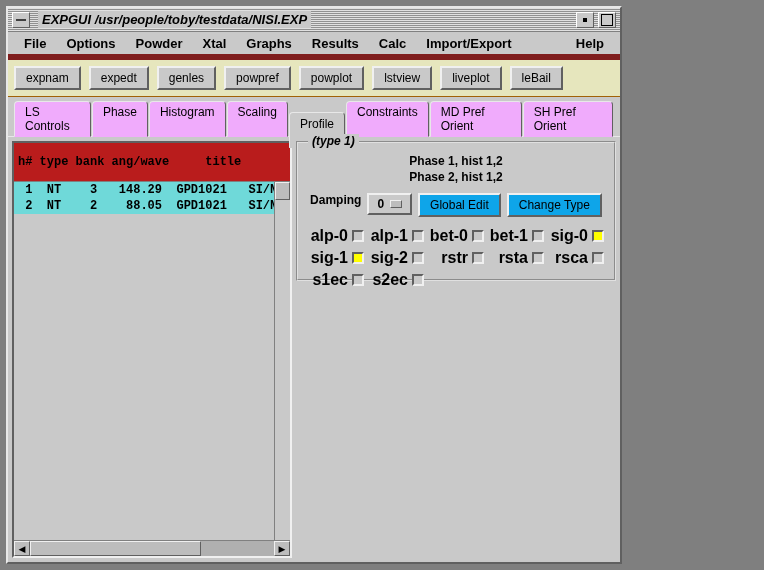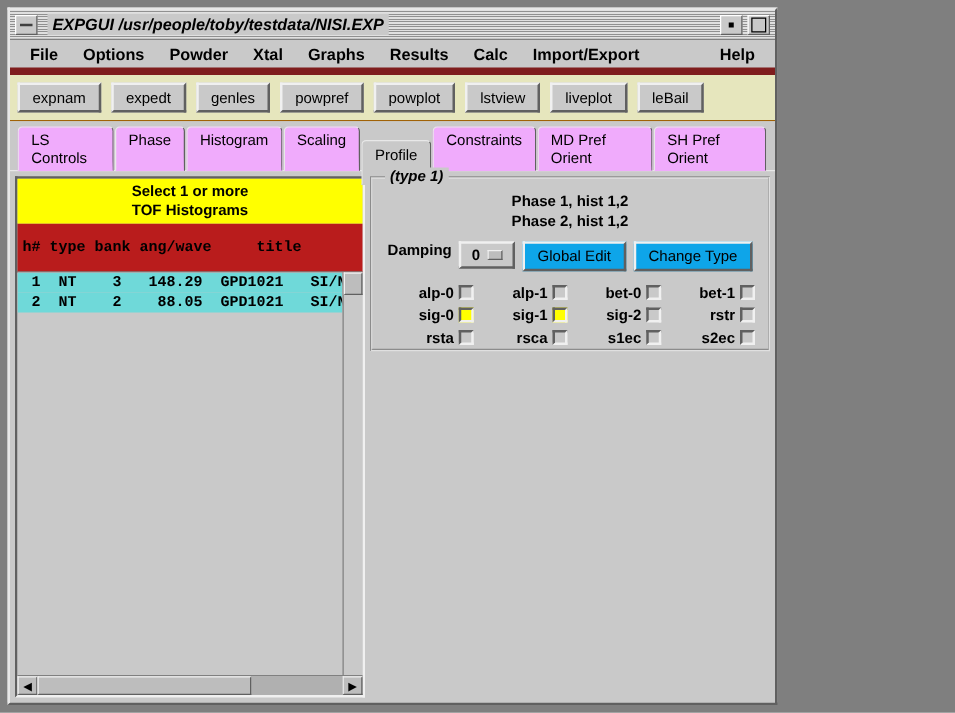--- a/index.html
+++ b/index.html
@@ -280,24 +280,24 @@
 }
 .push-btn {
   background: #0ea5e9;
   border: 2px solid;
   border-color: #f0f0f0 #606060 #606060 #f0f0f0;
   padding: 3px 10px;
   font-size: 12px;
 }
 .paramgrid {
   display: grid;
-  grid-template-columns: repeat(4, 1fr);
+  grid-template-columns: repeat(5, 1fr);
   gap: 4px 4px;
   font-weight: bold;
-  font-size: 12px;
+  font-size: 16px;
 }
 .param {
   display: flex;
   align-items: center;
   justify-content: flex-end;
   gap: 4px;
 }
 .param .cb {
   width: 12px; height: 12px;
   border: 2px solid;
@@ -352,24 +352,20 @@
     <div class="tab">Scaling</div>
     <div class="tab active">Profile</div>
     <div class="tab">Constraints</div>
     <div class="tab">MD Pref Orient</div>
     <div class="tab">SH Pref Orient</div>
   </div>
 
   <div class="tabcontent">
 
     <div class="leftpanel">
-      <div class="lp-header">
-        <div>Select 1 or more</div>
-        <div>TOF Histograms</div>
-      </div>
       <div class="lp-cols">h# type bank ang/wave     title</div>
       <div class="lp-body">
         <div class="lp-rows">
           <div class="lp-row"> 1  NT    3   148.29  GPD1021   SI/N</div>
           <div class="lp-row"> 2  NT    2    88.05  GPD1021   SI/N</div>
         </div>
         <div class="lp-vscroll"></div>
       </div>
       <div class="lp-hscroll">
         <div class="arrow">◀</div>

